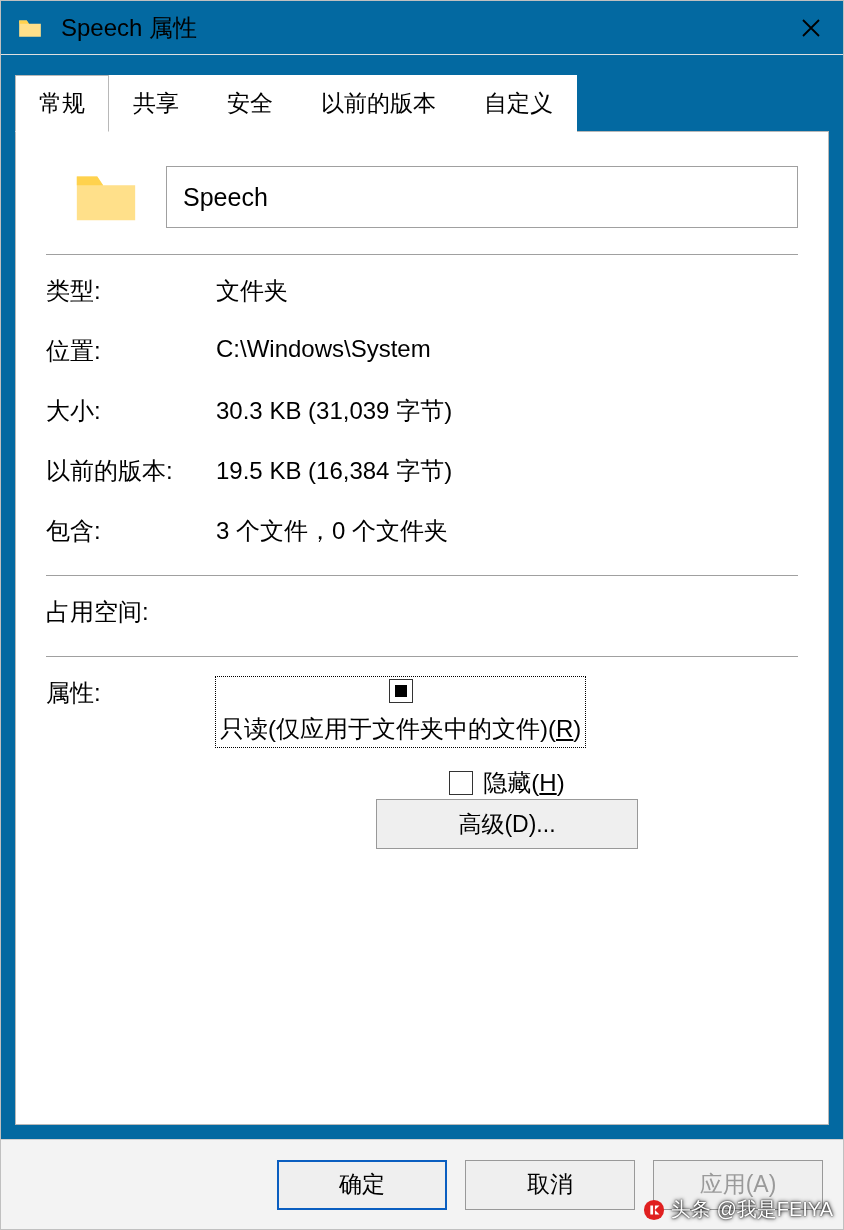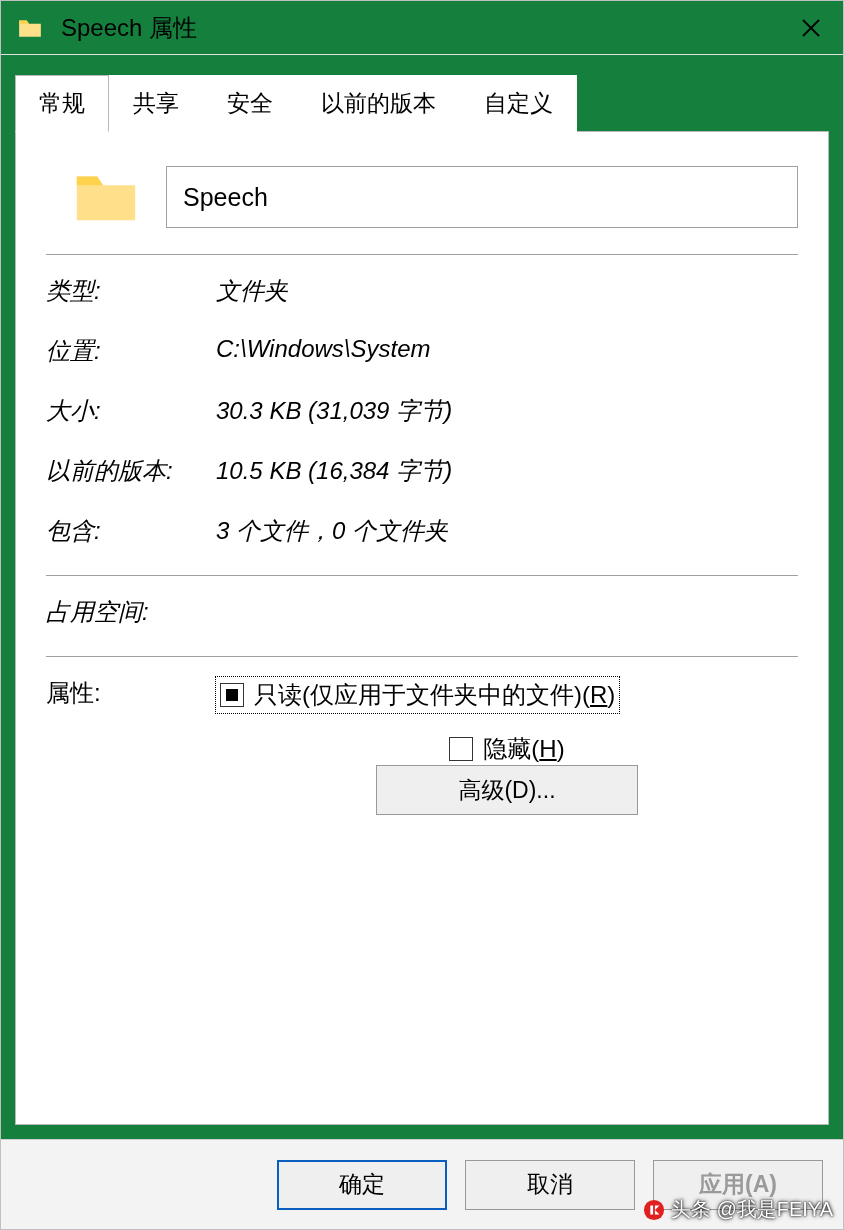--- a/index.html
+++ b/index.html
@@ -9,21 +9,21 @@
       width: 844px;
       height: 1230px;
       overflow: hidden;
     }
     .window {
       width: 844px;
       height: 1230px;
       border: 1px solid #c0c0c0;
       display: flex;
       flex-direction: column;
-      background: #15803d;
+      background: #0369a1;
     }
     .titlebar {
       height: 54px;
       display: flex;
       align-items: center;
       padding: 0 8px 0 16px;
       border-bottom: 1px solid #e0e0e0;
     }
     .titlebar-icon { width: 26px; height: 26px; margin-right: 18px; }
     .titlebar-title { font-size: 24px; color: #000; flex: 1; }
@@ -80,28 +80,28 @@
       border: 1px solid #a0a0a0;
       font-size: 25px;
       padding: 0 16px;
       font-family: inherit;
     }
     .sep {
       border: none;
       border-top: 1px solid #a0a0a0;
       margin: 8px 0 20px 0;
     }
-    .kv { display: flex; margin-bottom: 28px; font-size: 24px; font-style: italic; }
+    .kv { display: flex; margin-bottom: 28px; font-size: 24px; }
     .kv .k { width: 170px; color: #000; }
     .kv .v { flex: 1; color: #000; }
     .attr-row { display: flex; margin-bottom: 6px; font-size: 24px; }
     .attr-row .k { width: 170px; }
     .attr-col { flex: 1; display: flex; flex-direction: column; gap: 20px; }
     .cb-line { display: flex; align-items: center; gap: 10px; }
-    .cb-line.focused { outline: 1px dotted #000; padding: 2px 4px; width: fit-content; }
+    .cb-line.focused { outline: 1px dotted #000; padding: 2px 4px; width: fit-content; flex-direction: column; }
     .cb {
       width: 24px; height: 24px;
       border: 1px solid #333;
       display: inline-flex; align-items:center; justify-content:center;
       cursor: pointer;
       flex-shrink: 0;
     }
     .cb .fill { width: 12px; height: 12px; background: #000; }
     .cb-label { font-size: 24px; }
     .cb-label .ul { text-decoration: underline; }
@@ -125,21 +125,21 @@
     }
     .footer button {
       width: 170px; height: 50px;
       font-size: 23px;
       font-family: inherit;
       border: 1px solid #999;
       background: #efefef;
       cursor: pointer;
     }
     .footer button.primary { border: 2px solid #0a5ec0; background:#efefef; }
-    .footer button.disabled { color: #9a9a9a; cursor: default; font-weight: bold; }
+    .footer button.disabled { color: #9a9a9a; cursor: default; }
     .watermark {
       position: absolute;
       right: 10px; bottom: 6px;
       font-size: 20px; color: #fff;
       text-shadow: 0 0 4px #000, 0 0 2px #000;
       display:flex; align-items:center; gap:6px;
     }
     .footer-wrap { position: relative; }
   </style>
 </head>
@@ -190,21 +190,21 @@
       <div class="kv">
         <div class="k">位置:</div>
         <div class="v">C:\Windows\System</div>
       </div>
       <div class="kv">
         <div class="k">大小:</div>
         <div class="v">30.3 KB (31,039 字节)</div>
       </div>
       <div class="kv">
         <div class="k">以前的版本:</div>
-        <div class="v">10.5 KB (16,384 字节)</div>
+        <div class="v">19.5 KB (16,384 字节)</div>
       </div>
       <div class="kv">
         <div class="k">包含:</div>
         <div class="v">3 个文件，0 个文件夹</div>
       </div>
 
       <hr class="sep">
 
       <div class="kv">
         <div class="k">占用空间:</div>

